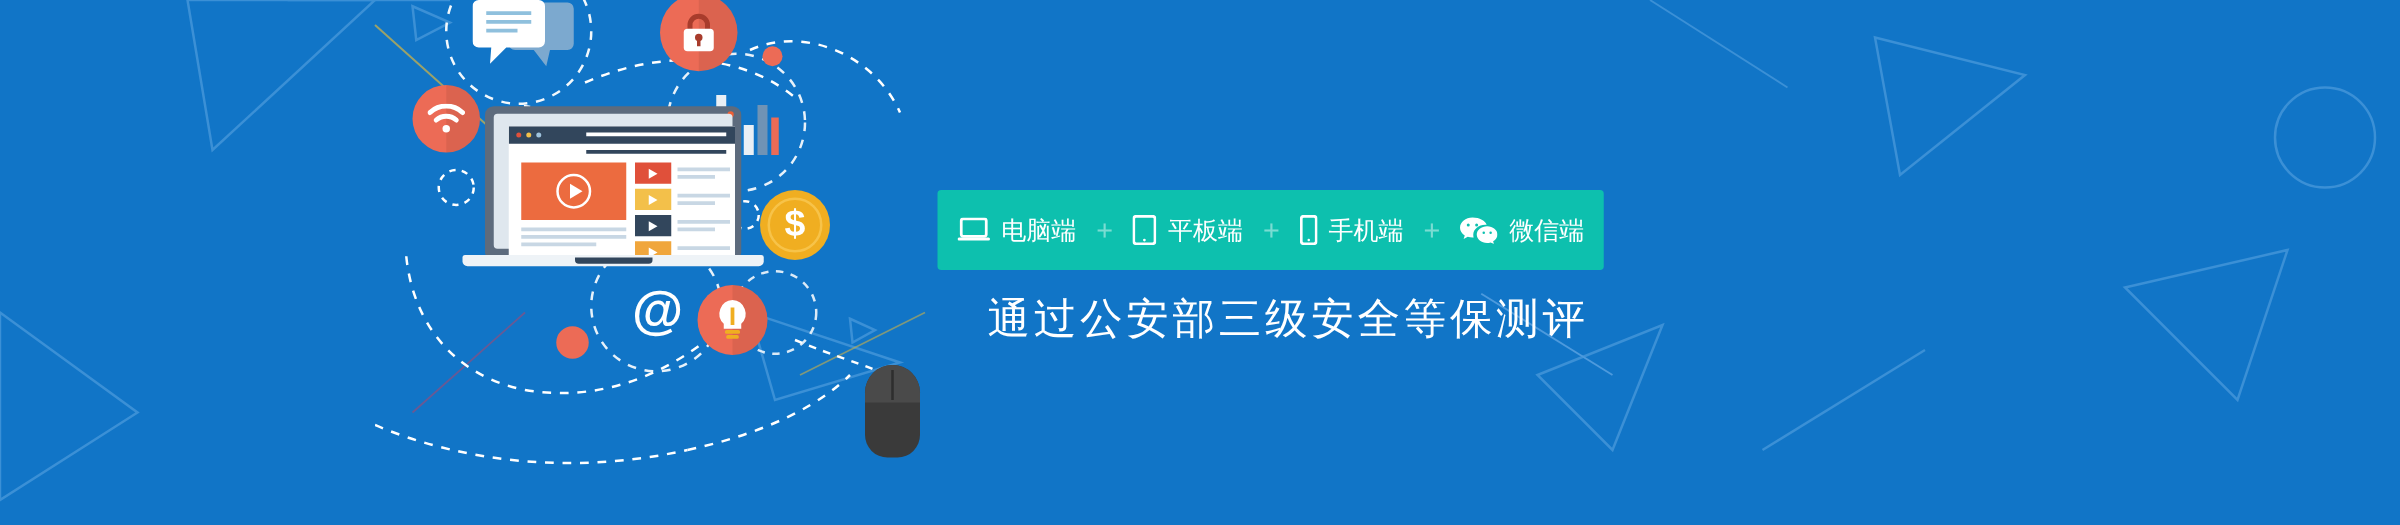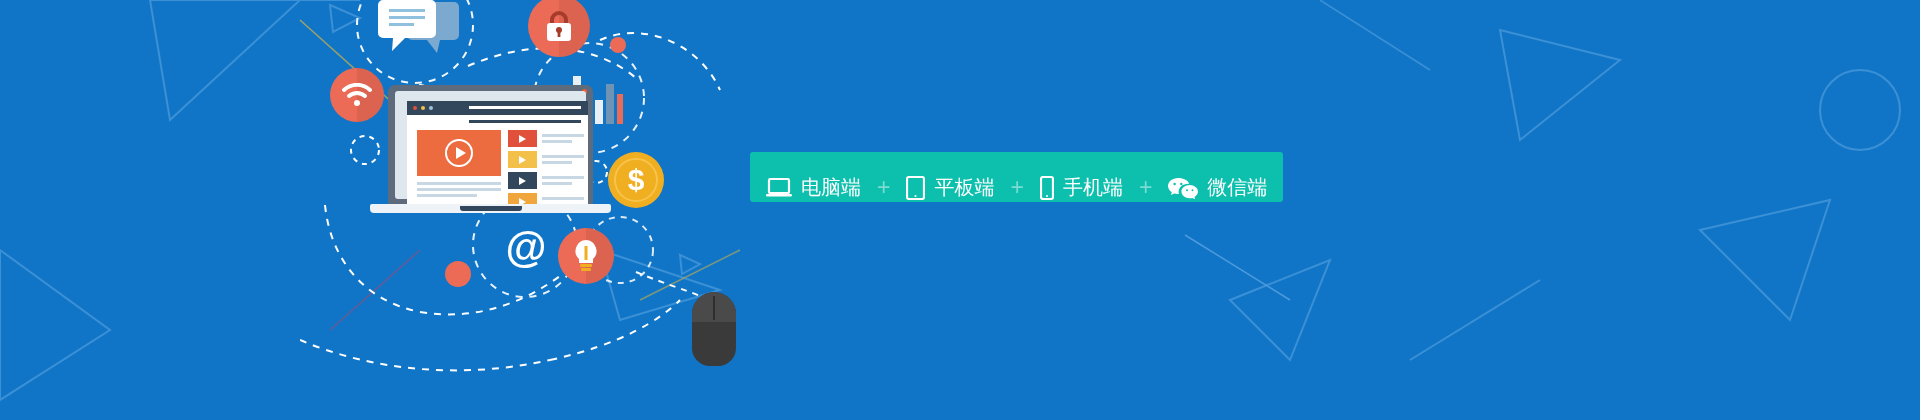--- a/index.html
+++ b/index.html
@@ -48,21 +48,21 @@
 
   
   .coin{position:absolute;border-radius:50%;background:#f0ae21;display:flex;align-items:center;justify-content:center;
         color:#fff;font-weight:bold;}
   .coin-in{position:absolute;inset:6px;border-radius:50%;border:2px solid #f7c349;}
 
   
   .right{position:absolute;left:745px;top:0;width:620px;height:420px;}
   .title{position:absolute;left:55px;top:58px;font-size:52px;font-weight:bold;color:#ffffff;letter-spacing:6px;white-space:nowrap;
          font-family:"DejaVu Sans","Liberation Sans",sans-serif;}
-  .pill{position:absolute;left:5px;top:152px;height:48px;background:#0dc0ae;border-radius:3px;display:flex;align-items:flex-end;padding:1px 16px;gap:10px;}
+  .pill{position:absolute;left:5px;top:152px;height:48px;background:#0dc0ae;border-radius:3px;display:flex;align-items:center;padding:8px 16px;gap:10px;}
   .pill-item{display:flex;align-items:center;gap:9px;color:#fff;font-size:20px;white-space:nowrap;
              font-family:"DejaVu Sans","Liberation Sans",sans-serif;}
   .plus{color:rgba(255,255,255,.45);font-size:23px;font-weight:300;padding:0 6px;}
   .subtitle{position:absolute;left:45px;top:232px;font-size:34px;color:#ffffff;letter-spacing:3px;white-space:nowrap;
             font-family:"DejaVu Sans","Liberation Sans",sans-serif;}
 
   svg{display:block;}
 </style>
 </head>
 <body>
@@ -273,15 +273,16 @@
             <path d="M30 14.6 c0-3.7-3.7-6.7-8.3-6.7 -4.6 0-8.3 3-8.3 6.7 0 3.7 3.7 6.7 8.3 6.7 1 0 1.9-.1 2.8-.4 l2.7 1.4 -.7-2.3 C28.7 18.7 30 16.8 30 14.6 z" fill="#fff"></path>
             <circle cx="19" cy="13.2" r="1" fill="#0dc0ae"></circle>
             <circle cx="24.5" cy="13.2" r="1" fill="#0dc0ae"></circle>
           </svg>
         </span>
         <span>微信端</span>
       </div>
 
     </div>
 
+    <div class="subtitle">通过公安部三级安全等保测评</div>
   </div>
 
 </div>
 
 </body></html>

